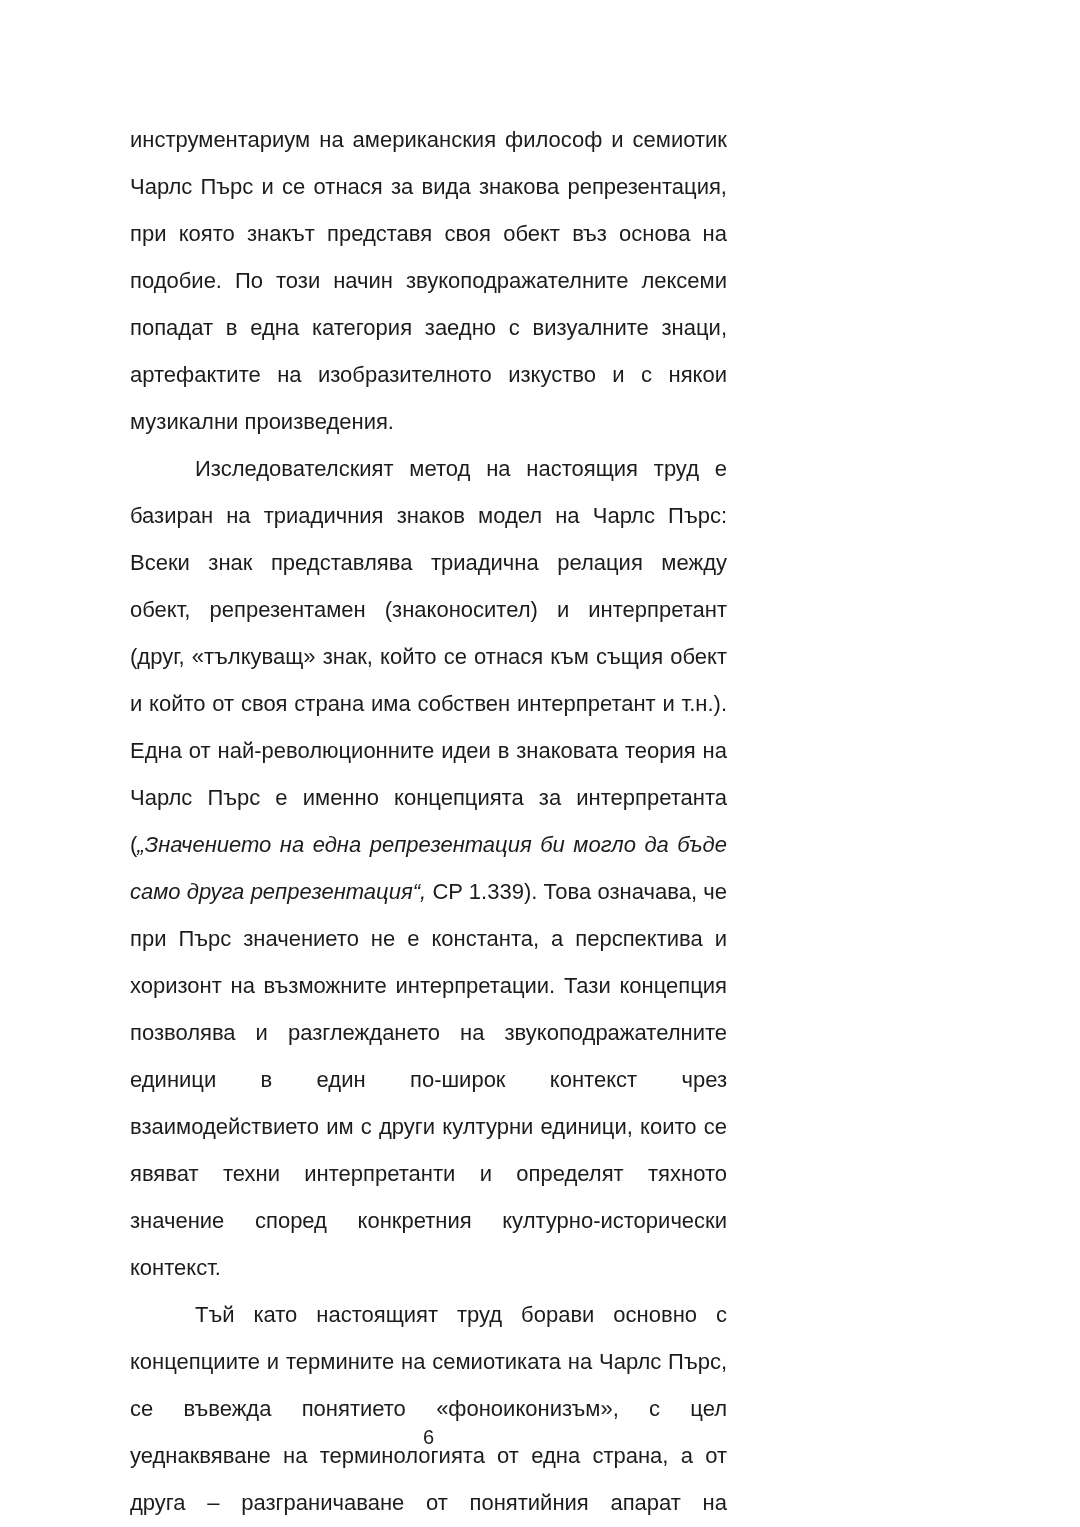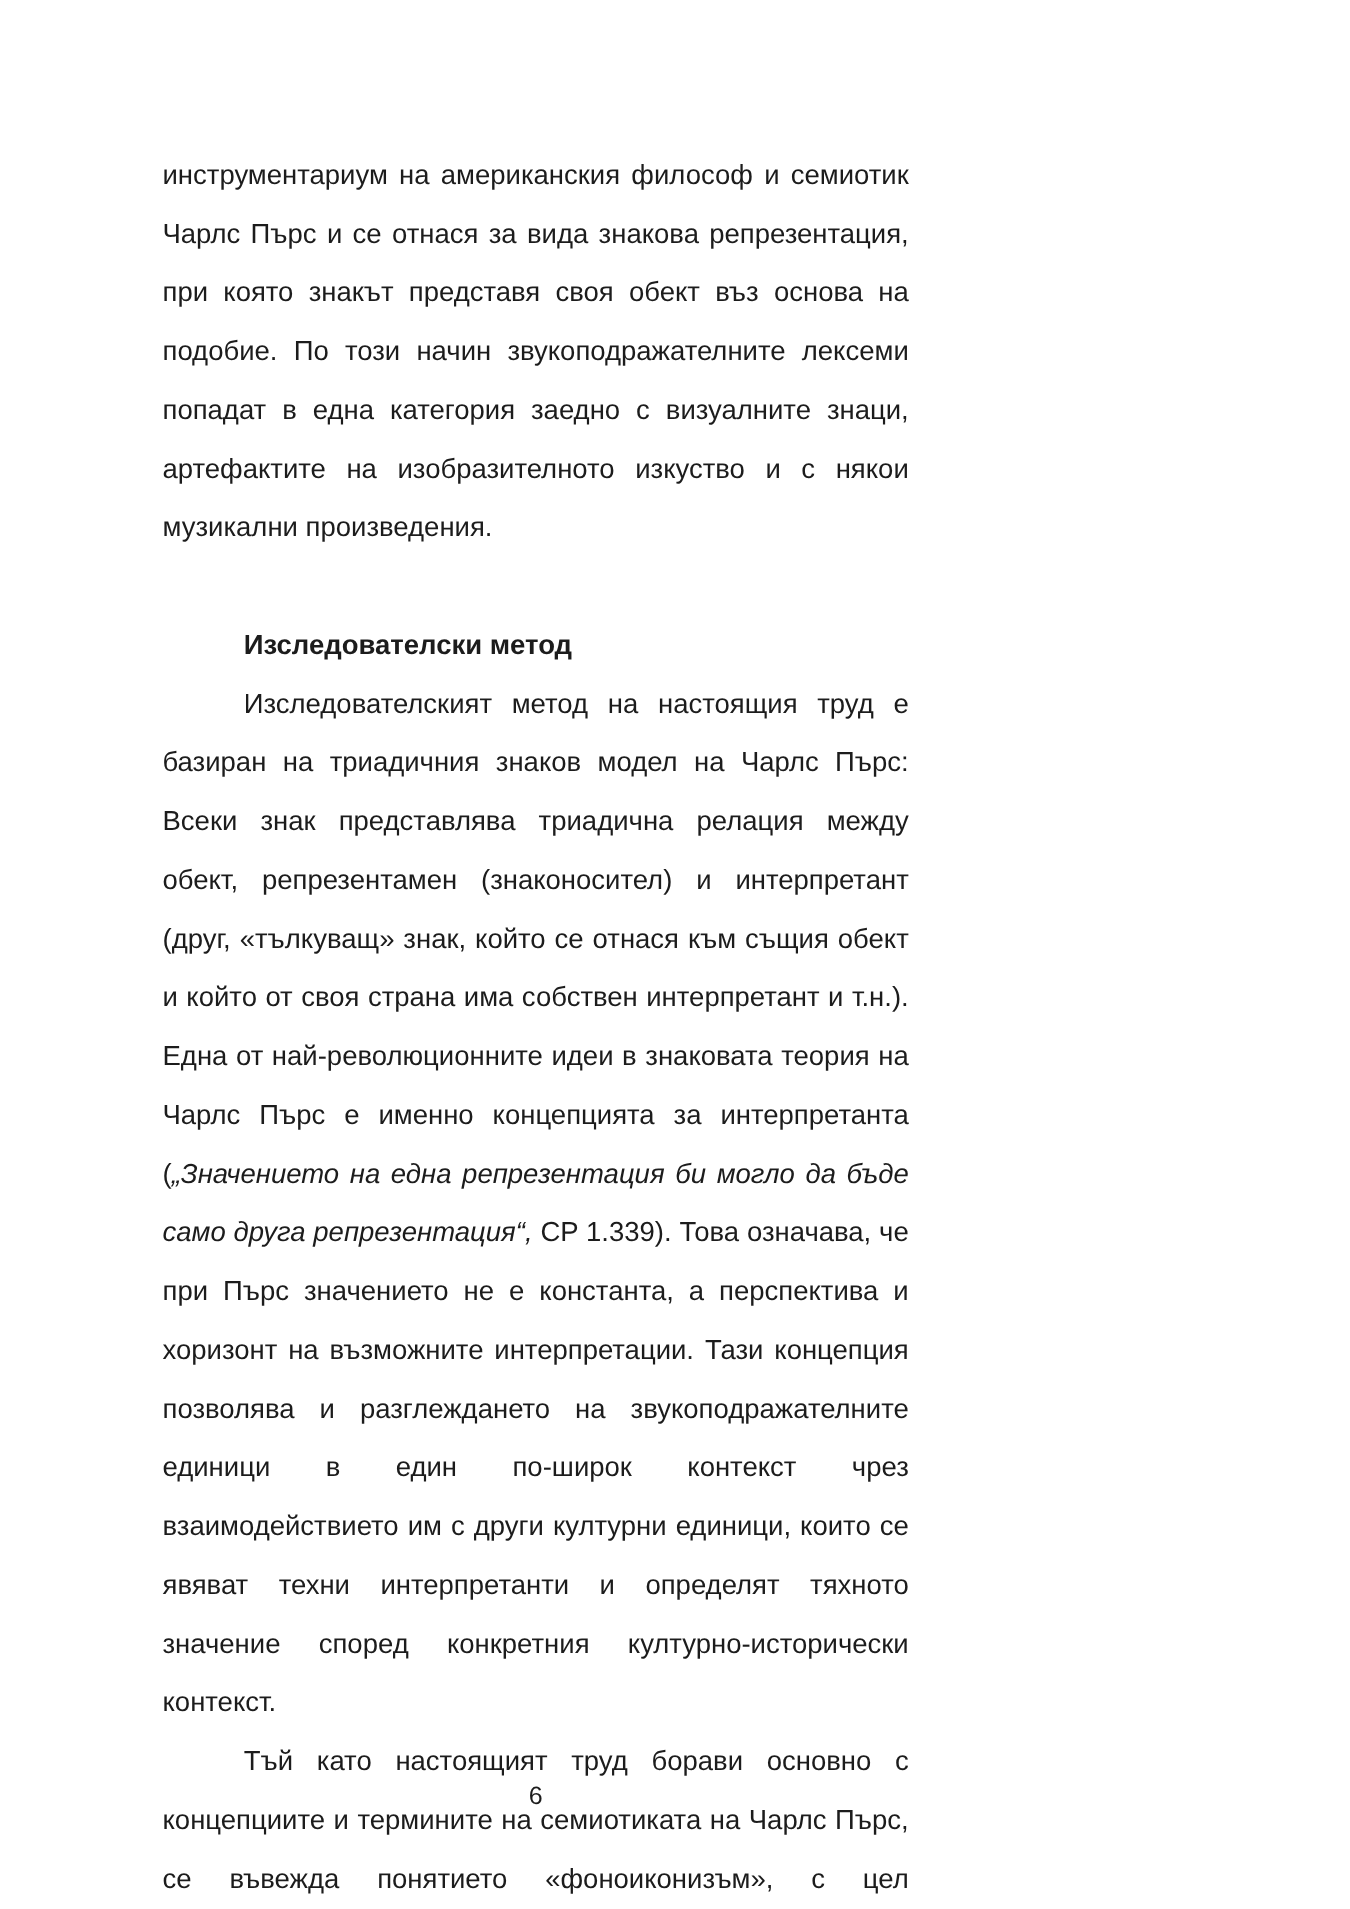--- a/index.html
+++ b/index.html
@@ -50,21 +50,20 @@
     color: #1c1c1c;
   }
 </style>
 </head>
 <body>
 
 <div class="page">
 
   <p class="body-par no-indent"><span>инструментариум на американския философ и семиотик Чарлс Пърс и се отнася за вида знакова репрезентация, при която знакът представя своя обект въз основа на подобие. По този начин звукоподражателните лексеми попадат в една категория заедно с визуалните знаци, артефактите на изобразителното изкуство и с някои музикални произведения.</span></p>
 
-  <h2 class="section-heading"><span>Изследователски метод</span></h2>
 
   <p class="body-par"><span>Изследователският метод на настоящия труд е базиран на триадичния знаков модел на Чарлс Пърс: Всеки знак представлява триадична релация между обект, репрезентамен (знаконосител) и интерпретант (друг, «тълкуващ» знак, който се отнася към същия обект и който от своя страна има собствен интерпретант и т.н.). Една от най-революционните идеи в знаковата теория на Чарлс Пърс е именно концепцията за интерпретанта (</span><span class="italic">„Значението на една репрезентация би могло да бъде само друга репрезентация“,</span><span> CP 1.339). Това означава, че при Пърс значението не е константа, а перспектива и хоризонт на възможните интерпретации. Тази концепция позволява и разглеждането на звукоподражателните единици в един по-широк контекст чрез взаимодействието им с други културни единици, които се явяват техни интерпретанти и определят тяхното значение според конкретния културно-исторически контекст.</span></p>
 
 
   <p class="body-par"><span>Тъй като настоящият труд борави основно с концепциите и термините на семиотиката на Чарлс Пърс, се въвежда понятието «фоноиконизъм», с цел уеднаквяване на терминологията от една страна, а от друга – разграничаване от понятийния апарат на лингвистиката. По</span></p>
 
   <div class="page-number">6</div>
 
 </div>
 

